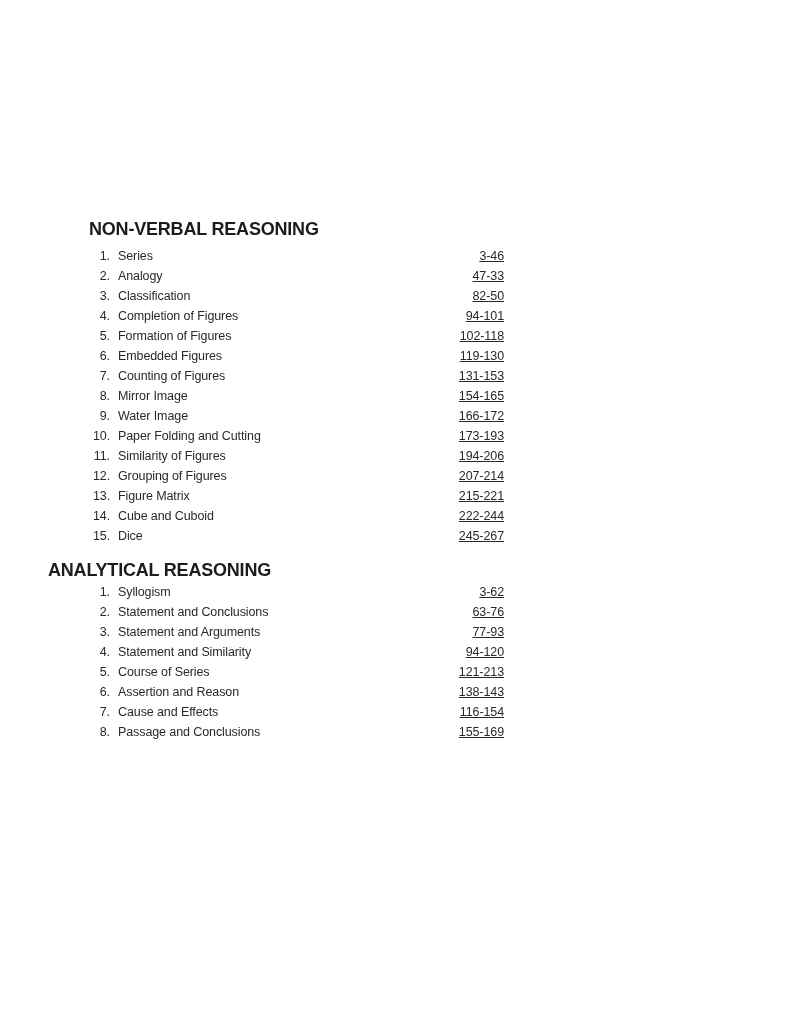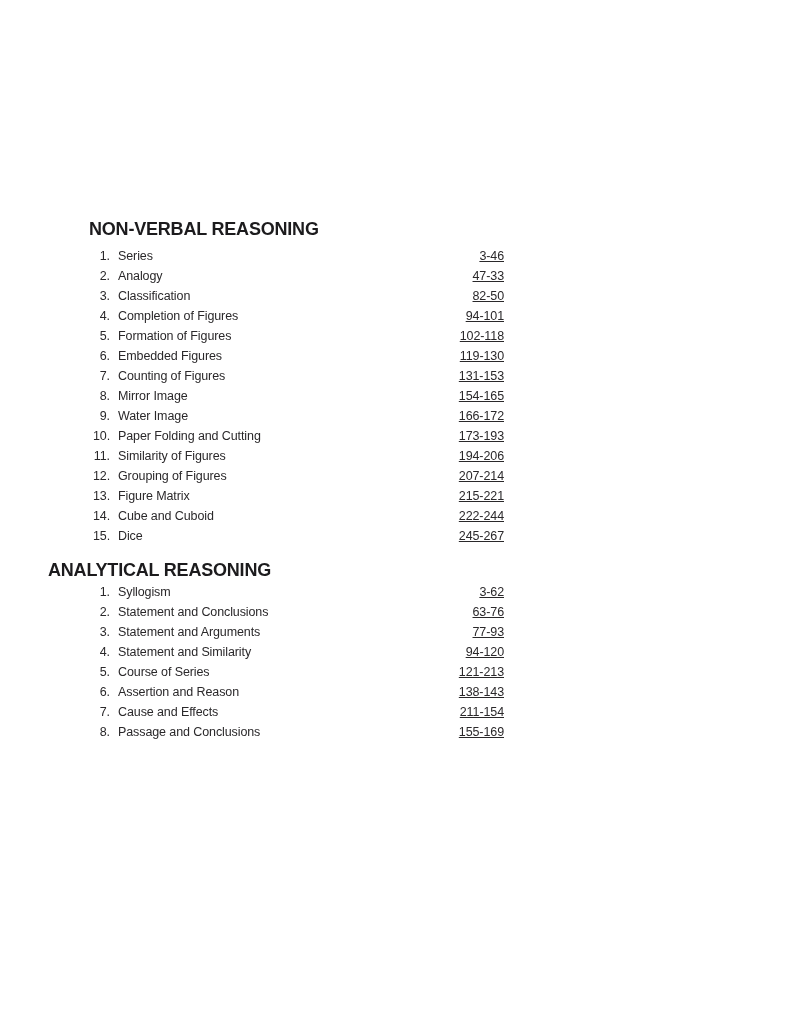--- a/index.html
+++ b/index.html
@@ -182,21 +182,21 @@
               <span class="row-pages">121-213</span>
             </div>
             <div class="row">
               <span class="row-num">6.</span>
               <span class="row-title">Assertion and Reason</span>
               <span class="row-pages">138-143</span>
             </div>
             <div class="row">
               <span class="row-num">7.</span>
               <span class="row-title">Cause and Effects</span>
-              <span class="row-pages">211-154</span>
+              <span class="row-pages">116-154</span>
             </div>
             <div class="row">
               <span class="row-num">8.</span>
               <span class="row-title">Passage and Conclusions</span>
               <span class="row-pages">155-169</span>
             </div>
           </div>
         </section>
       </div>
   </div>

